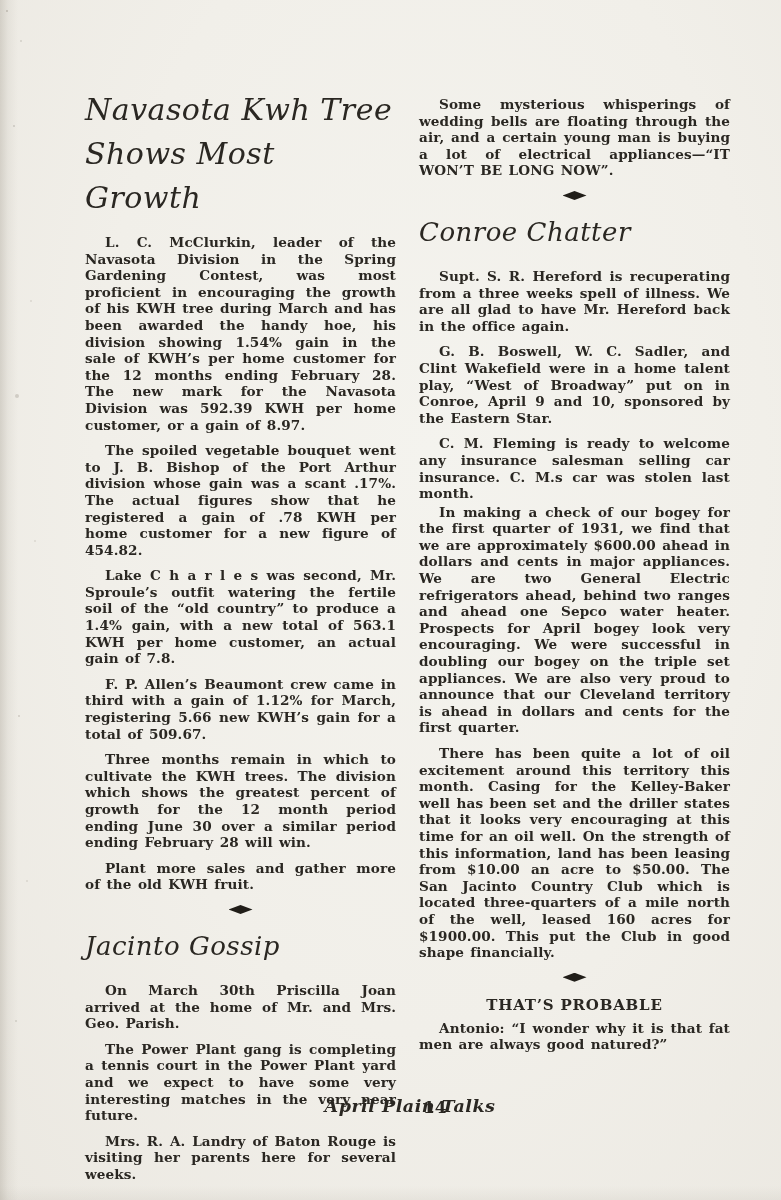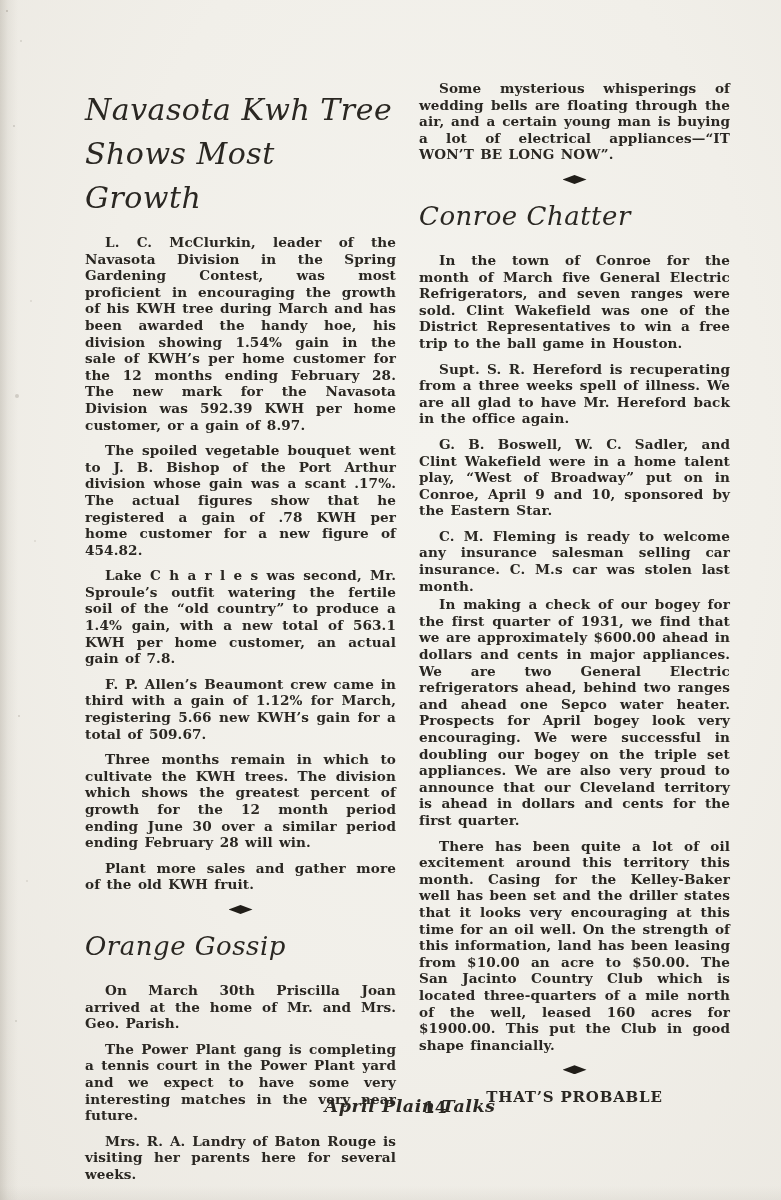--- a/index.html
+++ b/index.html
@@ -23,21 +23,21 @@
       7px 115px 0 rgba(120,113,100,0.28),
       24px 290px 0 rgba(120,113,100,0.18),
       10px 385px 0 1px rgba(120,113,100,0.25),
       28px 530px 0 rgba(120,113,100,0.18),
       12px 705px 0 rgba(120,113,100,0.26),
       20px 870px 0 rgba(120,113,100,0.18),
       9px 1010px 0 rgba(120,113,100,0.24);
   }
   .col{position:absolute;width:311px;text-align:justify;}
   .col-left{left:85px;top:88px;}
-  .col-right{left:419px;top:80px;}
+  .col-right{left:419px;top:96px;}
   p.body{
     margin:0 0 9px 0;
     font-size:13.6px;
     line-height:16.6px;
     font-weight:bold;
     text-indent:20px;
     letter-spacing:0.1px;
     word-spacing:1.5px;
   }
   p.tight{margin-bottom:2px;}
@@ -79,42 +79,42 @@
     </h1>
     <p class="body">L. C. McClurkin, leader of the Navasota Division in the Spring Gardening Contest, was most proficient in encouraging the growth of his KWH tree during March and has been awarded the handy hoe, his division showing 1.54% gain in the sale of KWH’s per home customer for the 12 months ending February 28. The new mark for the Navasota Division was 592.39 KWH per home customer, or a gain of 8.97.</p>
     <p class="body">The spoiled vegetable bouquet went to J. B. Bishop of the Port Arthur division whose gain was a scant .17%. The actual figures show that he registered a gain of .78 KWH per home customer for a new figure of 454.82.</p>
     <p class="body">Lake C h a r l e s was second, Mr. Sproule’s outfit watering the fertile soil of the “old country” to produce a 1.4% gain, with a new total of 563.1 KWH per home customer, an actual gain of 7.8.</p>
     <p class="body">F. P. Allen’s Beaumont crew came in third with a gain of 1.12% for March, registering 5.66 new KWH’s gain for a total of 509.67.</p>
     <p class="body">Three months remain in which to cultivate the KWH trees. The division which shows the greatest percent of growth for the 12 month period ending June 30 over a similar period ending February 28 will win.</p>
     <p class="body">Plant more sales and gather more of the old KWH fruit.</p>
 
     <div class="divider"></div>
 
-    <h2 class="script">Orange Gossip</h2>
+    <h2 class="script">Jacinto Gossip</h2>
     <p class="body">On March 30th Priscilla Joan arrived at the home of Mr. and Mrs. Geo. Parish.</p>
     <p class="body">The Power Plant gang is completing a tennis court in the Power Plant yard and we expect to have some very interesting matches in the very near future.</p>
     <p class="body">Mrs. R. A. Landry of Baton Rouge is visiting her parents here for several weeks.</p>
 
   </div>
 
   <div class="col col-right">
     <p class="body">Some mysterious whisperings of wedding bells are floating through the air, and a certain young man is buying a lot of electrical appliances—“IT WON’T BE LONG NOW”.</p>
 
     <div class="divider"></div>
 
     <h2 class="script">Conroe Chatter</h2>
-    <p class="body">In the town of Conroe for the month of March five General Electric Refrigerators, and seven ranges were sold. Clint Wakefield was one of the District Representatives to win a free trip to the ball game in Houston.</p>
     <p class="body">Supt. S. R. Hereford is recuperating from a three weeks spell of illness. We are all glad to have Mr. Hereford back in the office again.</p>
     <p class="body">G. B. Boswell, W. C. Sadler, and Clint Wakefield were in a home talent play, “West of Broadway” put on in Conroe, April 9 and 10, sponsored by the Eastern Star.</p>
     <p class="body tight">C. M. Fleming is ready to welcome any insurance salesman selling car insurance. C. M.s car was stolen last month.</p>
     <p class="body">In making a check of our bogey for the first quarter of 1931, we find that we are approximately $600.00 ahead in dollars and cents in major appliances. We are two General Electric refrigerators ahead, behind two ranges and ahead one Sepco water heater. Prospects for April bogey look very encouraging. We were successful in doubling our bogey on the triple set appliances.  We are also very proud to announce that our Cleveland territory is ahead in dollars and cents for the first quarter.</p>
     <p class="body">There has been quite a lot of oil excitement around this territory this month. Casing for the Kelley-Baker well has been set and the driller states that it looks very encouraging at this time for an oil well. On the strength of this information, land has been leasing from $10.00 an acre to $50.00. The San Jacinto Country Club which is located three-quarters of a mile north of the well, leased 160 acres for $1900.00. This put the Club in good shape financially.</p>
 
     <div class="divider"></div>
 
     <h3 class="joke-title">THAT’S PROBABLE</h3>
+    <p class="body tight">Antonio: “I wonder why it is that fat men are always good natured?”</p>
   </div>
 
   <div class="footer">
     <span class="journal">April Plain Talks</span>
     <span class="pageno">14</span>
   </div>
 </div>
 
 </body></html>

